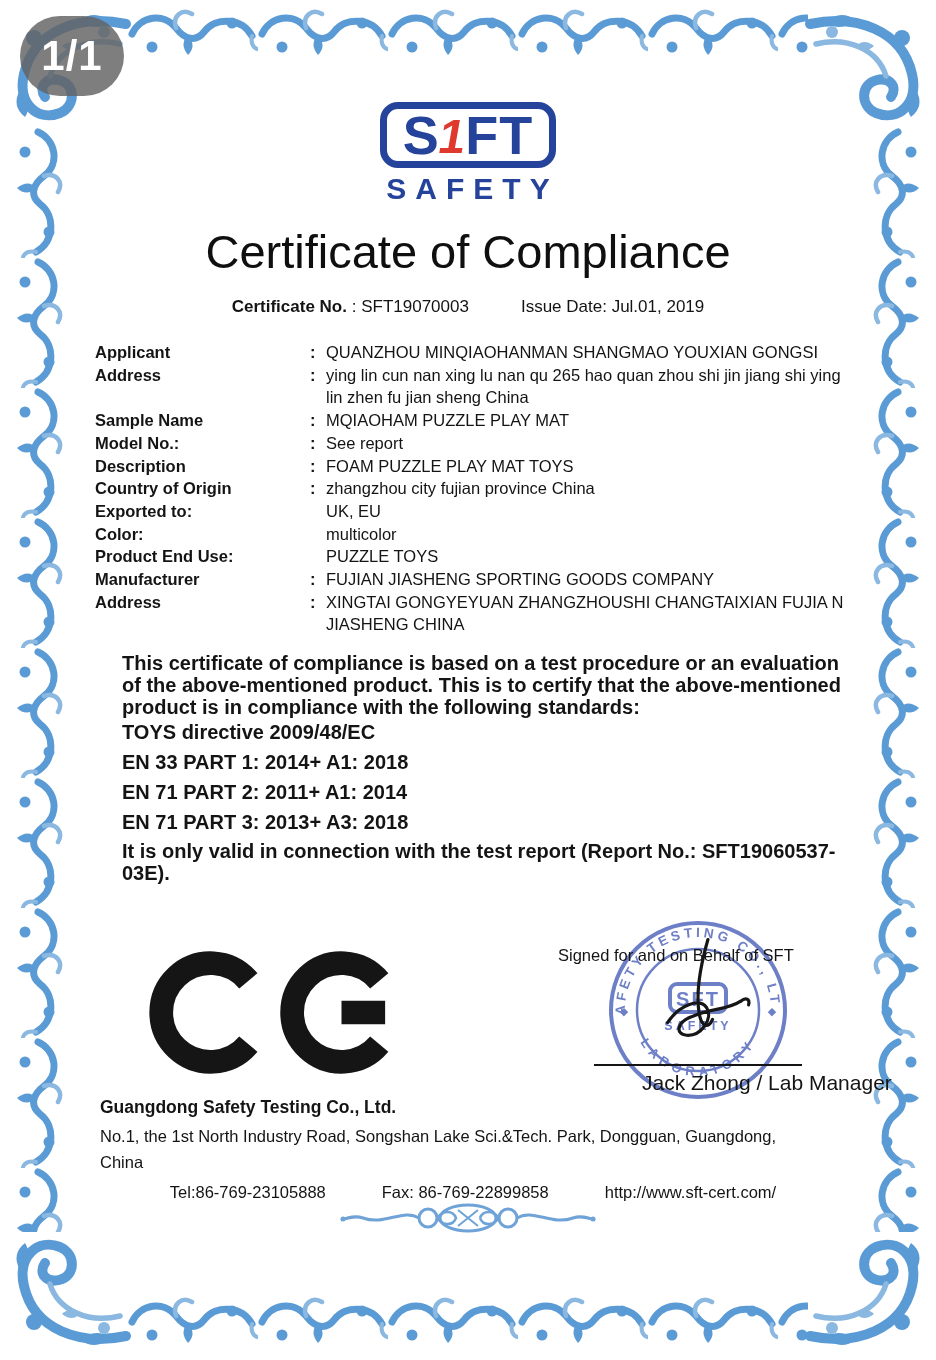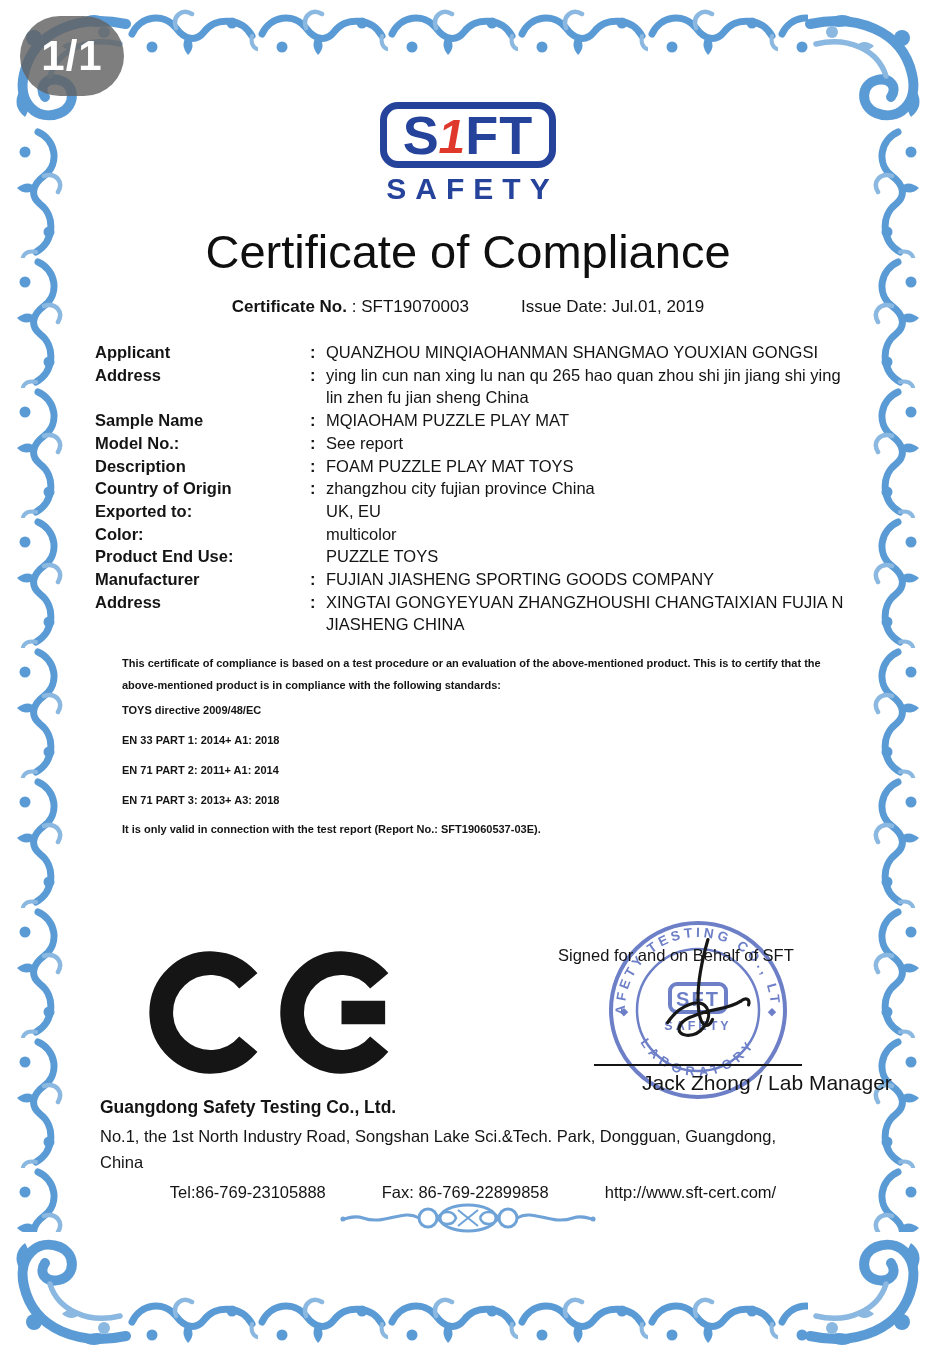--- a/index.html
+++ b/index.html
@@ -30,21 +30,21 @@
   .meta-row { position:absolute; left:0; right:0; top:297px; display:flex;
               justify-content:center; gap:52px; font-size:17px; z-index:2; }
   .meta-cert b { font-weight:bold; }
 
   .fields { position:absolute; left:95px; top:341px; width:752px; z-index:2; font-size:16.5px; }
   .frow { display:grid; grid-template-columns:215px 16px 519px; line-height:22.7px; }
   .frow .lab { font-weight:bold; }
   .frow .col { font-weight:bold; }
 
   .statement { position:absolute; left:122px; top:652px; width:728px;
-               font-weight:bold; font-size:11px; line-height:22px; z-index:2; }
+               font-weight:bold; font-size:20px; line-height:22px; z-index:2; }
   .std-first { margin-top:3px; }
   .std { margin-top:8px; }
   .validity { margin-top:7px; }
 
   .ce { position:absolute; left:148px; top:948px; z-index:2; }
   .signed-for { position:absolute; left:558px; top:946px; font-size:16.5px; z-index:6; }
   .stamp { position:absolute; left:606px; top:918px; z-index:2; }
   .scrawl { position:absolute; left:628px; top:928px; z-index:5; }
   .sig-line { position:absolute; left:594px; top:1064px; width:208px;
               border-top:2px solid #141414; z-index:6; }

